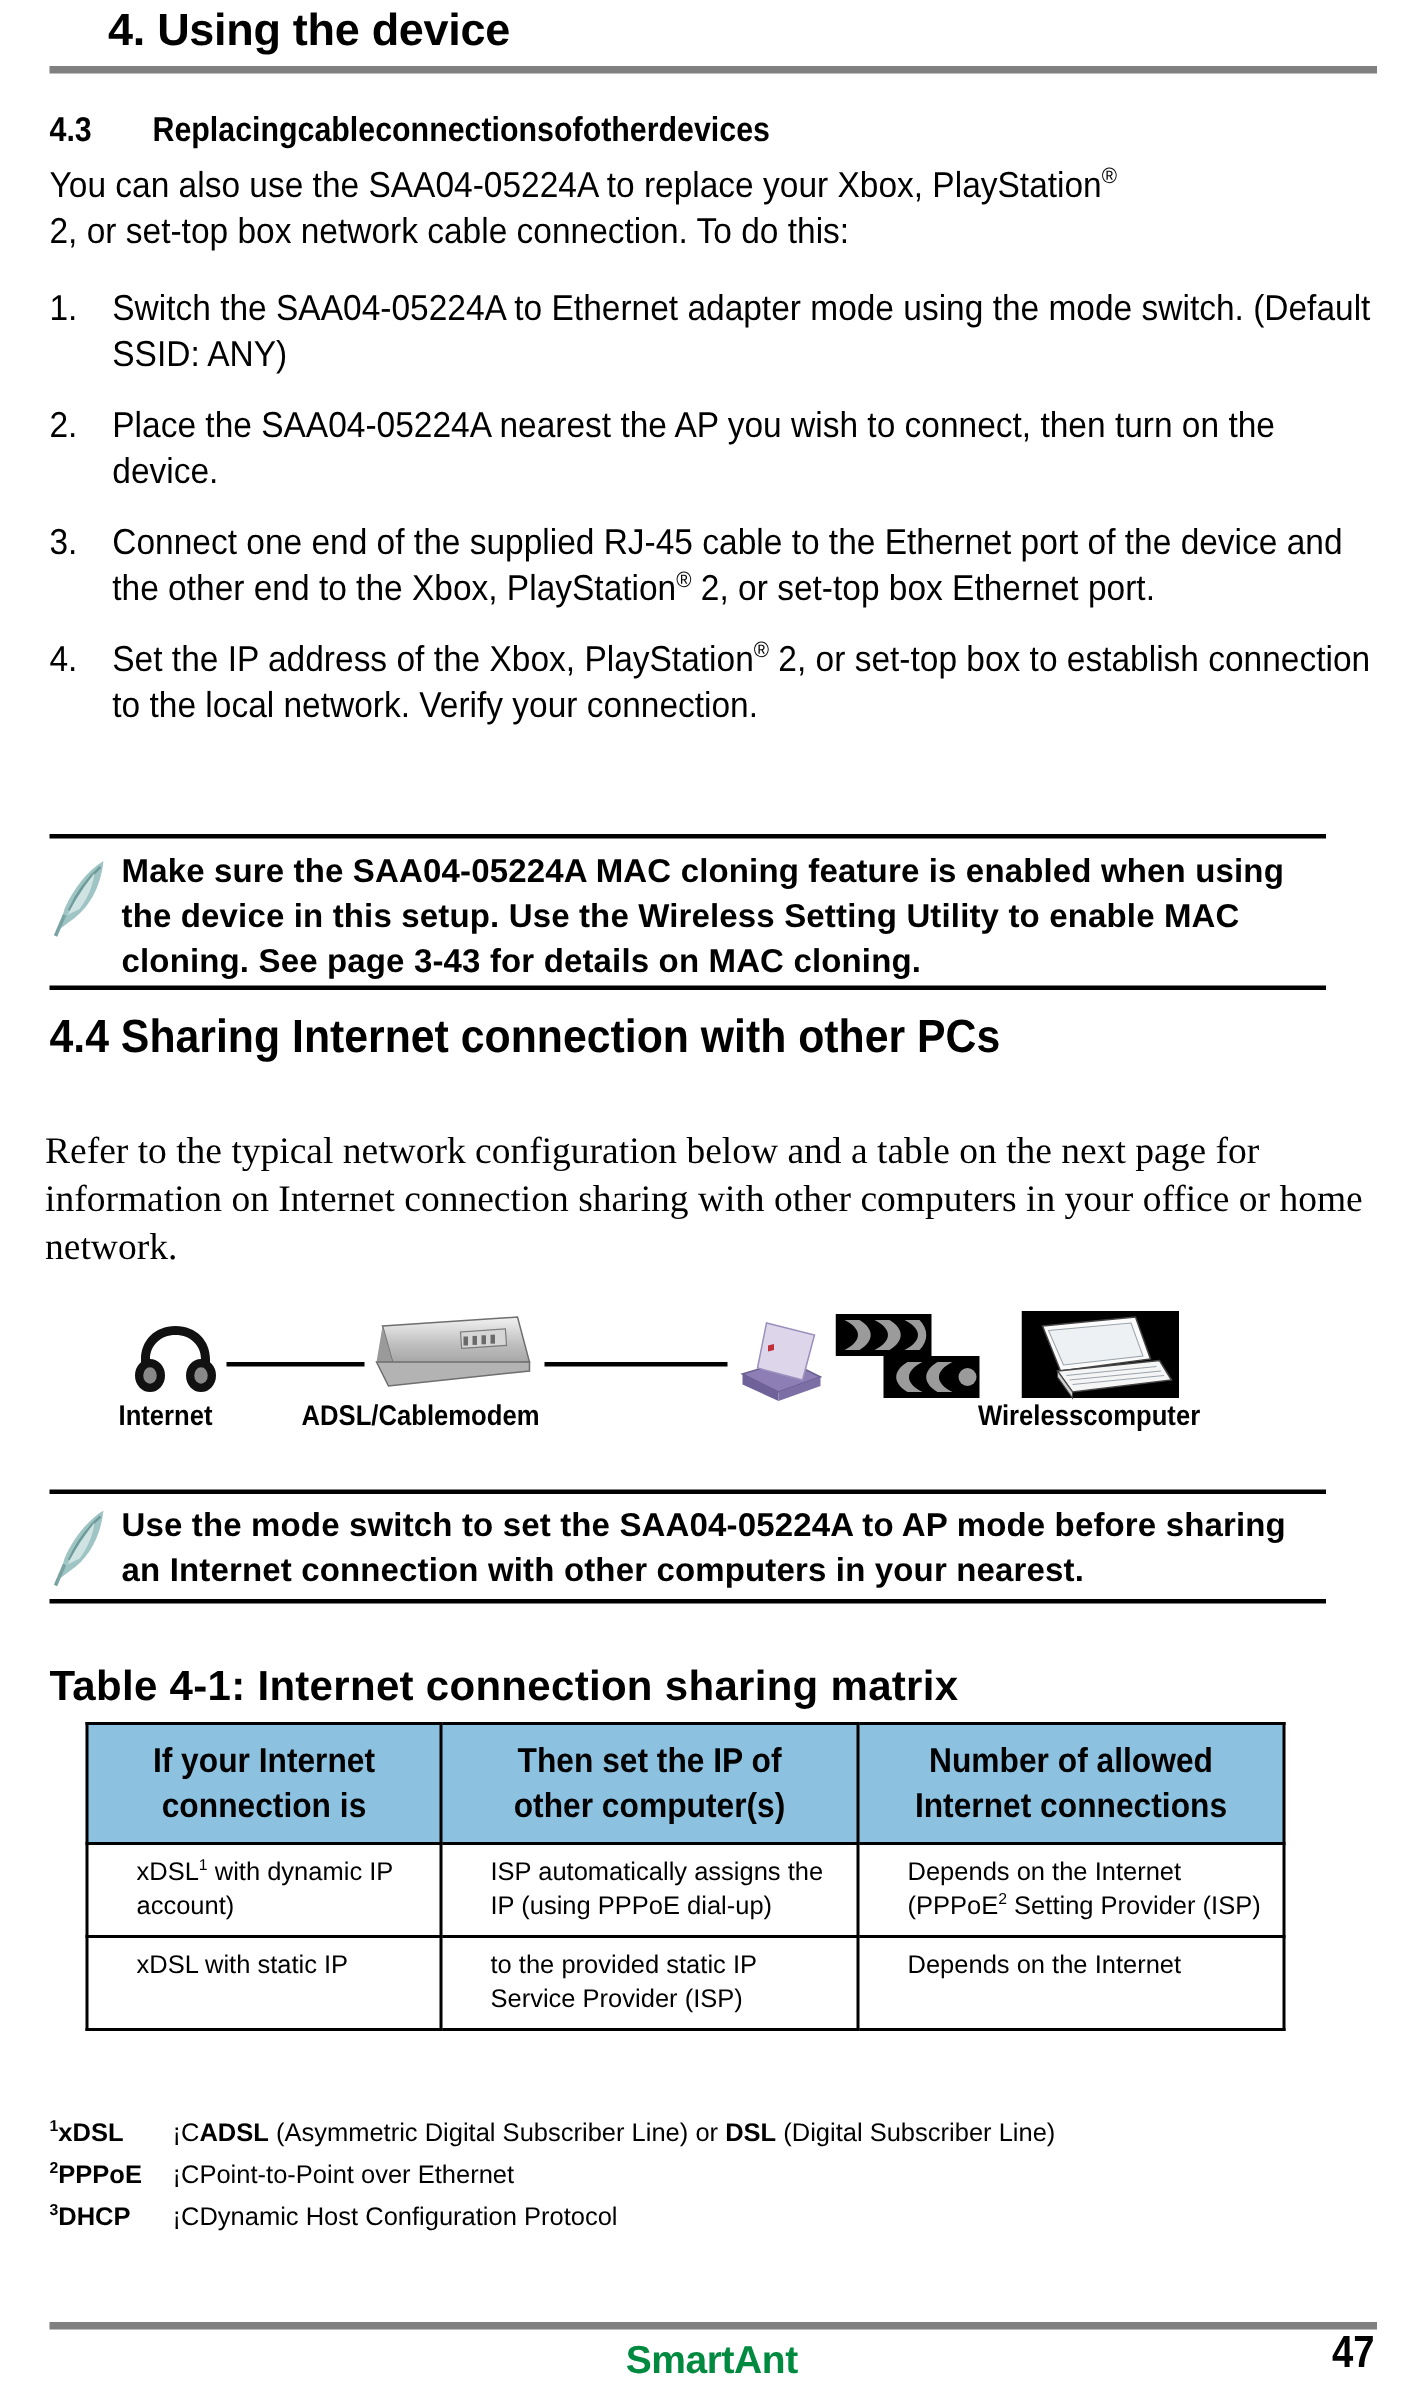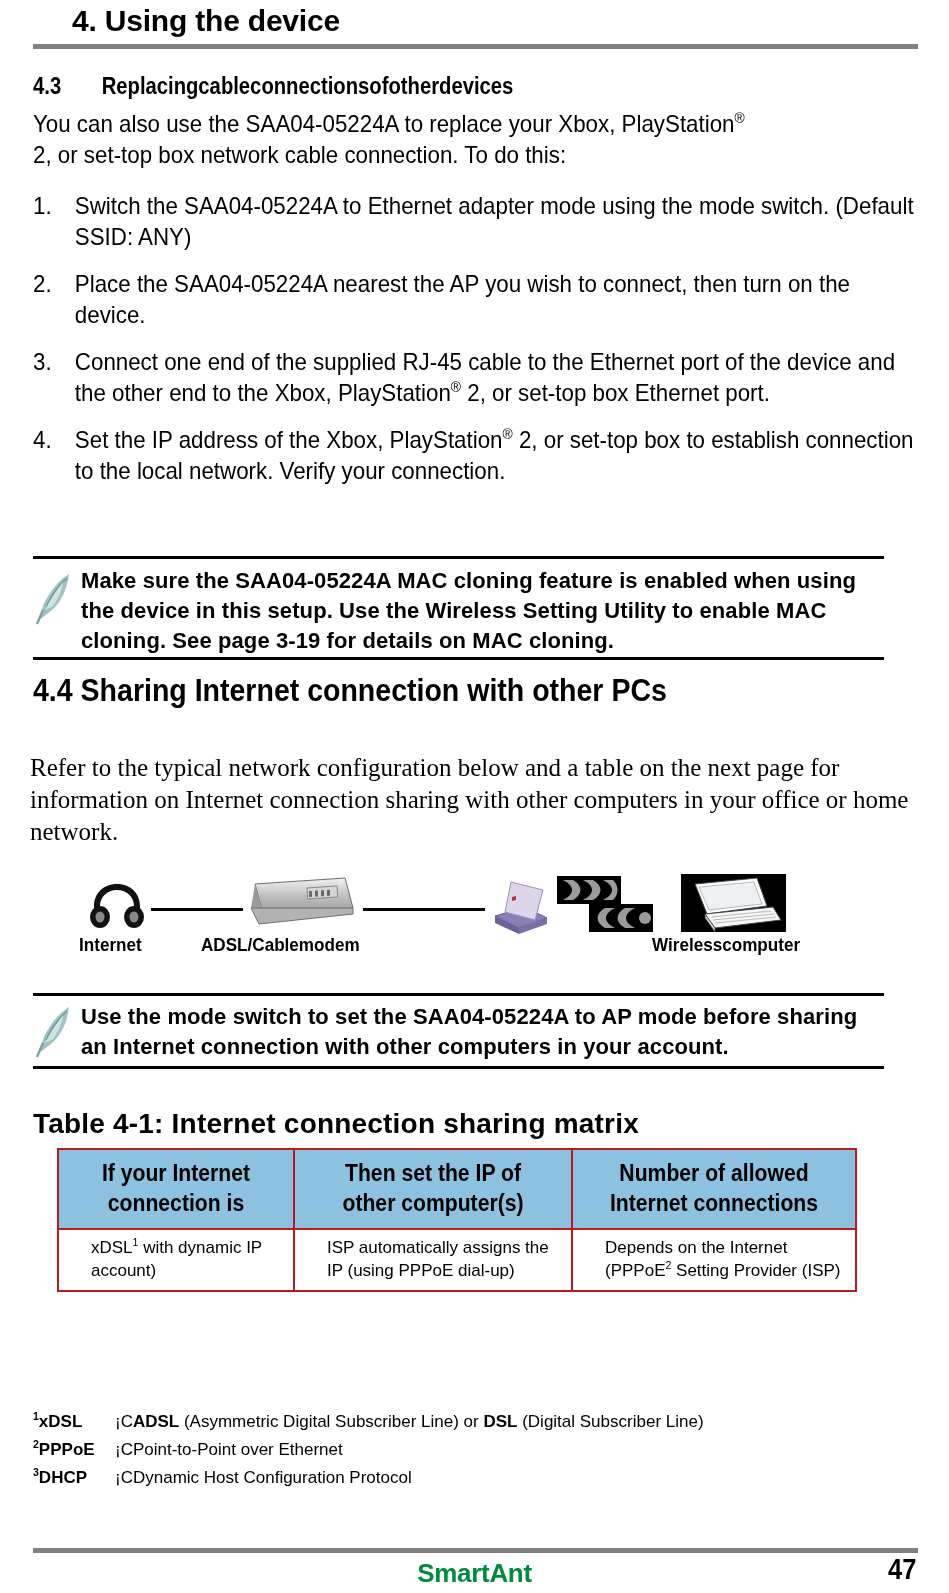--- a/index.html
+++ b/index.html
@@ -177,21 +177,21 @@
   }
   table.matrix {
     position: absolute;
     left: 57px;
     top: 1148px;
     width: 798px;
     border-collapse: collapse;
     table-layout: fixed;
   }
   table.matrix th, table.matrix td {
-    border: 2px solid #b91c1c;
+    border: 2px solid #000000;
     vertical-align: top;
     padding: 6px 8px 8px 8px;
   }
   table.matrix th {
     background: #8cc1e0;
     text-align: center;
     font-size: 23px;
     font-weight: bold;
     line-height: 30px;
     padding: 8px 4px 10px 4px;
@@ -303,21 +303,21 @@
   <div class="note" style="top:556px; height:104px;">
     <div class="rule-top" style="top:0;"></div>
     <div class="quill" style="top:14px;">
       <svg viewBox="0 0 44 56" width="44" height="56" aria-hidden="true">
         <path d="M36 4 C26 10, 16 22, 10 36 L6 50 L14 44 C26 36, 34 22, 36 4 Z" fill="#9fc4c4"></path>
         <path d="M34 8 C26 15, 18 26, 13 37" stroke="#6f9a9a" stroke-width="1.6" fill="none"></path>
         <path d="M10 40 L4 54" stroke="#7aa3a3" stroke-width="2.4" fill="none"></path>
         <path d="M30 12 C24 20, 17 30, 12 40 L20 36 C26 28, 29 20, 30 12 Z" fill="#cfe3e3"></path>
       </svg>
     </div>
-    <div class="note-text" style="top:10px;">Make sure the SAA04-05224A MAC cloning feature is enabled when using the device in this setup. Use the Wireless Setting Utility to enable MAC cloning. See page 3-19 for details on MAC cloning.</div>
+    <div class="note-text" style="top:10px;">Make sure the SAA04-05224A MAC cloning feature is enabled when using the device in this setup. Use the Wireless Setting Utility to enable MAC cloning. See page 3-43 for details on MAC cloning.</div>
     <div class="rule-bottom" style="top:101px;"></div>
   </div>
 
   <div class="sec-44">4.4  Sharing Internet connection with other PCs</div>
 
   <div class="para-44">Refer to the typical network configuration below and a table on the next page for information on Internet connection sharing with other computers in your office or home network.</div>
 
   <div class="diagram">
 
     <div class="dg-line" style="left:118px; width:92px;"></div>
@@ -401,21 +401,21 @@
   <div class="note" style="top:993px; height:76px;">
     <div class="rule-top" style="top:0;"></div>
     <div class="quill" style="top:10px;">
       <svg viewBox="0 0 44 56" width="44" height="56" aria-hidden="true">
         <path d="M36 4 C26 10, 16 22, 10 36 L6 50 L14 44 C26 36, 34 22, 36 4 Z" fill="#9fc4c4"></path>
         <path d="M34 8 C26 15, 18 26, 13 37" stroke="#6f9a9a" stroke-width="1.6" fill="none"></path>
         <path d="M10 40 L4 54" stroke="#7aa3a3" stroke-width="2.4" fill="none"></path>
         <path d="M30 12 C24 20, 17 30, 12 40 L20 36 C26 28, 29 20, 30 12 Z" fill="#cfe3e3"></path>
       </svg>
     </div>
-    <div class="note-text" style="top:9px;">Use the mode switch to set the SAA04-05224A to AP mode before sharing an Internet connection with other computers in your account.</div>
+    <div class="note-text" style="top:9px;">Use the mode switch to set the SAA04-05224A to AP mode before sharing an Internet connection with other computers in your nearest.</div>
     <div class="rule-bottom" style="top:73px;"></div>
   </div>
 
   <div class="table-title">Table 4-1: Internet connection sharing matrix</div>
 
   <table class="matrix">
     <colgroup>
       <col class="col1">
         <col class="col2">
         <col class="col3">
@@ -435,20 +435,25 @@
           <span class="thwrap">Internet connections</span>
         </th>
       </tr>
     </thead>
     <tbody>
       <tr>
         <td><span>xDSL</span><sup>1</sup><span> with dynamic IP account)</span></td>
         <td>ISP automatically assigns the IP (using PPPoE dial-up)</td>
         <td><span>Depends on the Internet (PPPoE</span><sup>2</sup><span> Setting Provider (ISP)</span></td>
       </tr>
+      <tr>
+        <td><span>xDSL with static IP</span><sup></sup><span></span></td>
+        <td>to the provided static IP Service Provider (ISP)</td>
+        <td><span>Depends on the Internet</span><sup></sup><span></span></td>
+      </tr>
     </tbody>
   </table>
 
   <div class="footnotes">
     <div class="fn">
       <span class="fn-term"><sup>1</sup><span>xDSL</span></span><span>¡C</span><b>ADSL</b><span> (Asymmetric Digital Subscriber Line) or </span><b>DSL</b><span> (Digital Subscriber Line)</span>
     </div>
     <div class="fn">
       <span class="fn-term"><sup>2</sup><span>PPPoE</span></span><span>¡C</span><span>Point-to-Point over Ethernet</span>
     </div>

